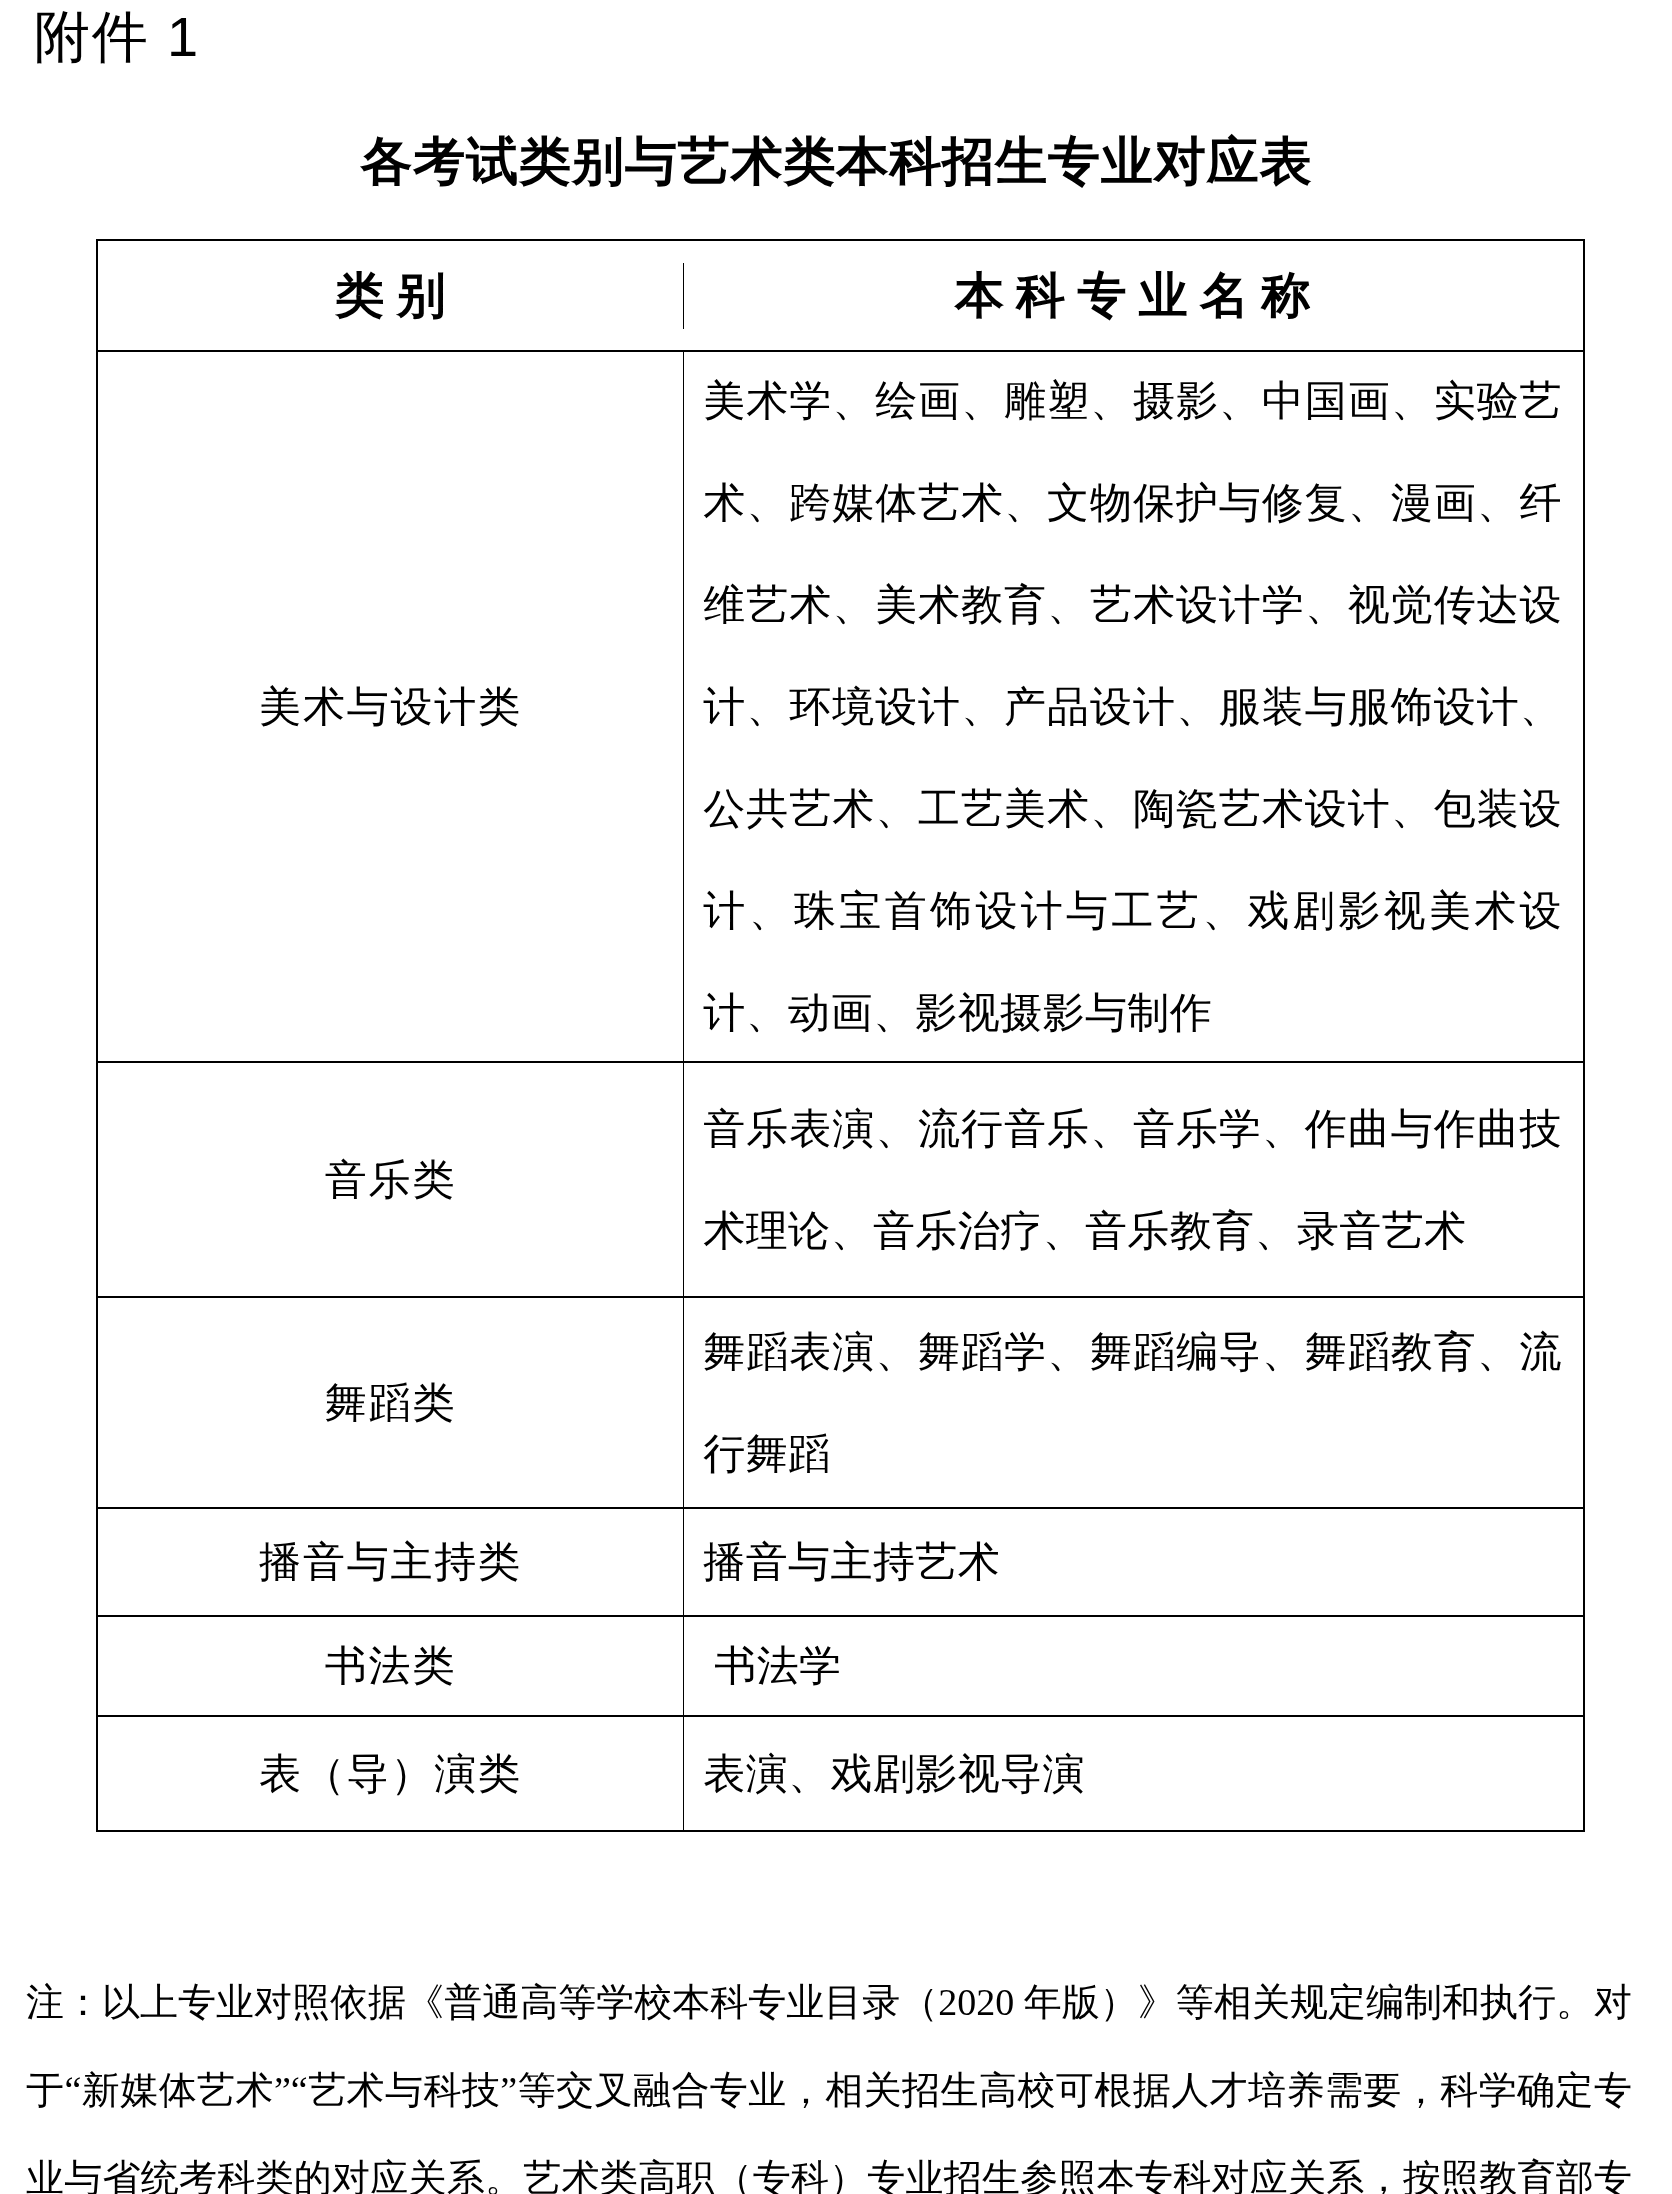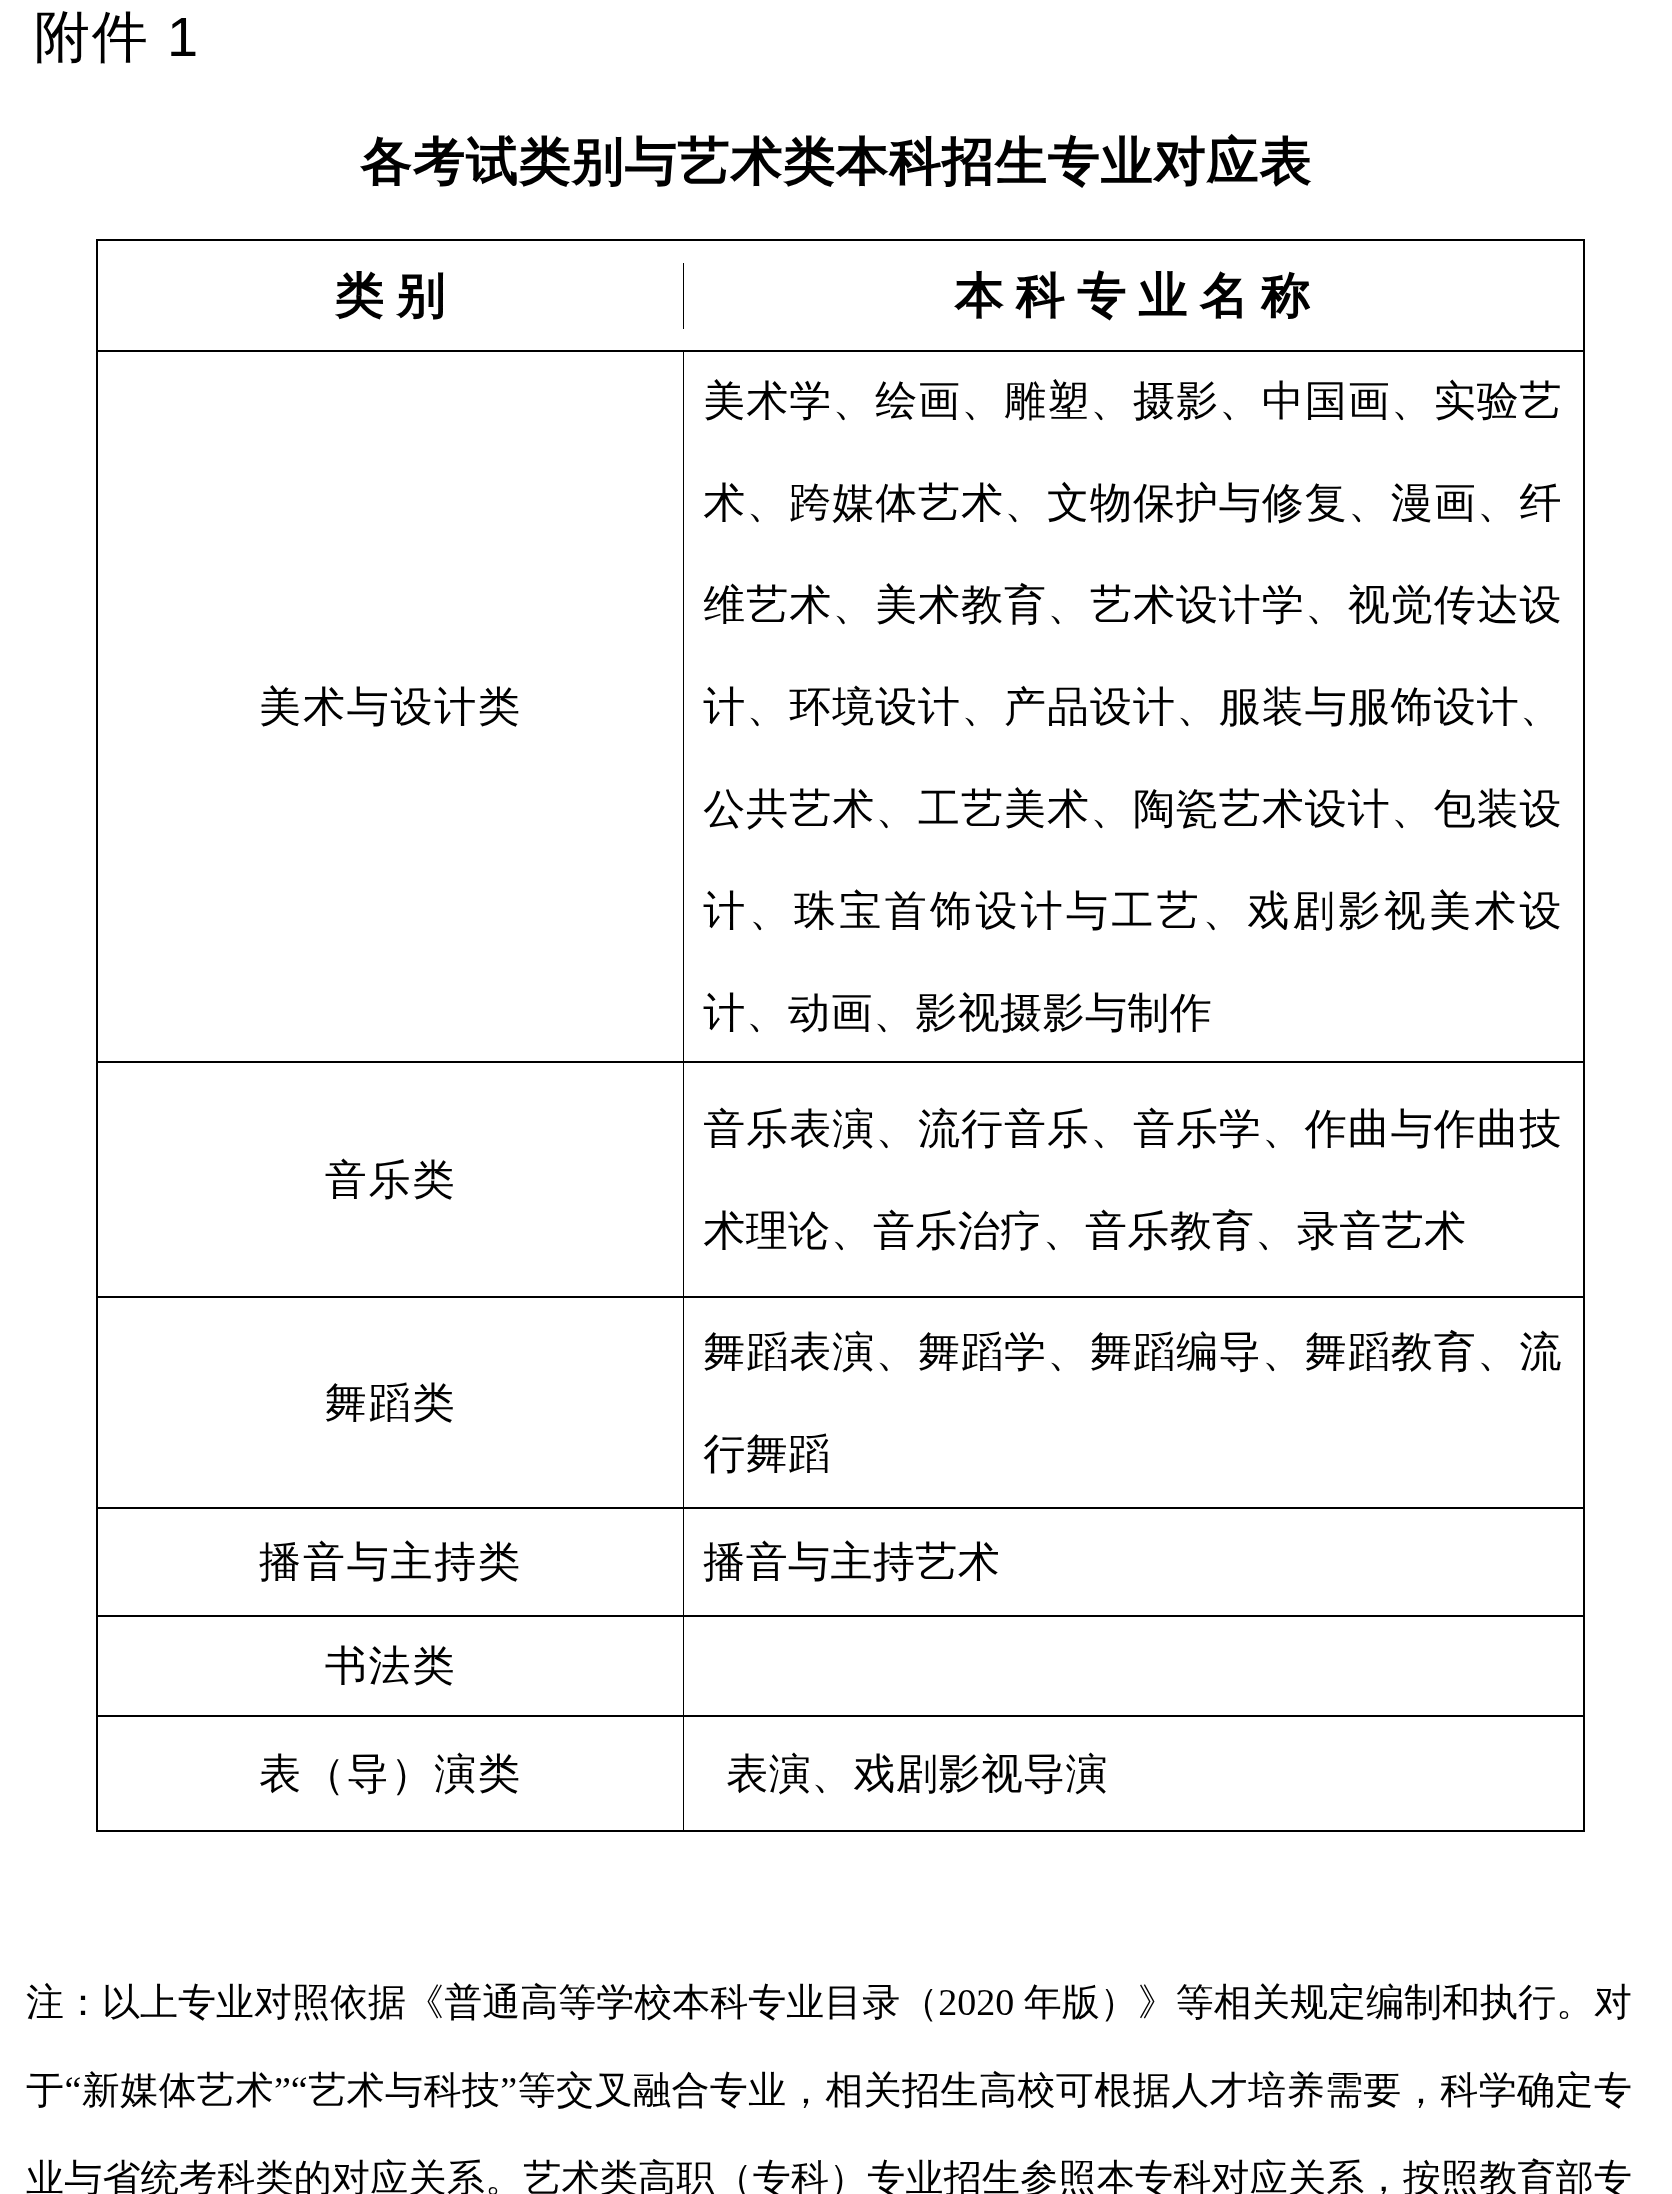--- a/index.html
+++ b/index.html
@@ -38,21 +38,21 @@
     letter-spacing: 0.9px;
   }
   .doc-table {
     position: absolute;
     left: 96px;
     top: 239px;
     width: 1489px;
     border: 2.2px solid #000;
   }
   .trow { display: flex; border-bottom: 2.2px solid #000; }
-  .trow:last-child { border-bottom: none; gap: 23px; }
+  .trow:last-child { border-bottom: none; }
   .row-h  { height: 111px; align-items: center; }
   .row-0  { height: 711px; }
   .row-1  { height: 235px; }
   .row-2  { height: 211px; }
   .row-3  { height: 108px; }
   .row-4  { height: 100px; gap: 11px; }
   .row-5  { height: 113px; }
   .cell-l {
     width: 586px;
     flex: none;
@@ -151,20 +151,23 @@
       </div>
       <div class="cell-r">
         <div class="majors-text">播音与主持艺术</div>
       </div>
     </div>
 
     <div class="trow row-4">
       <div class="cell-l">
         <span class="cat-text">书法类</span>
       </div>
+      <div class="cell-r">
+        <div class="majors-text">书法学</div>
+      </div>
     </div>
 
     <div class="trow row-5">
       <div class="cell-l">
         <span class="cat-text">表（导）演类</span>
       </div>
       <div class="cell-r">
         <div class="majors-text">表演、戏剧影视导演</div>
       </div>
     </div>

